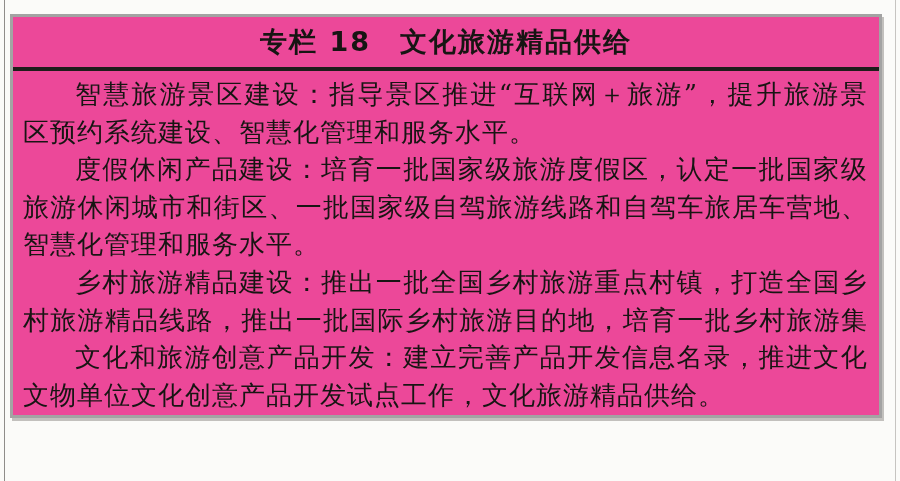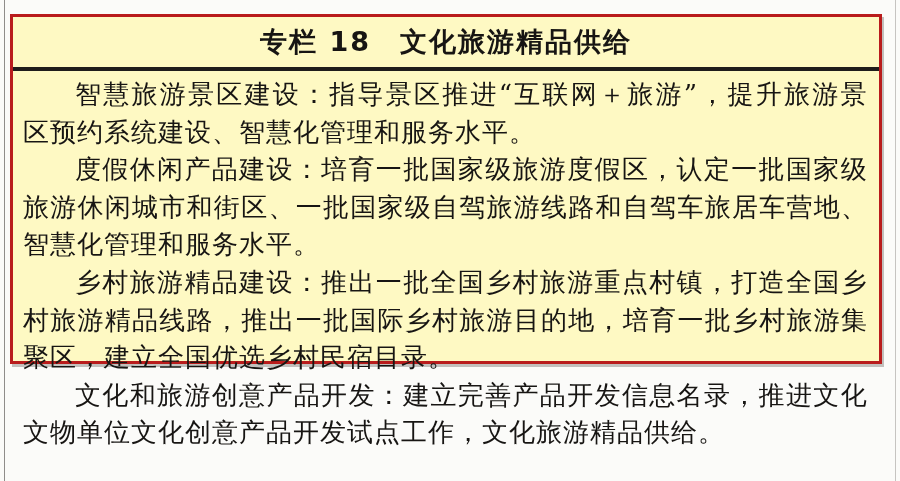--- a/index.html
+++ b/index.html
@@ -20,24 +20,24 @@
     width: 1px;
   }
   .edge-line.left  { left: 4px;  background: #8f8d8a; }
   .edge-line.right { left: 895px; background: #c6c4c1; }
 
   .panel {
     position: absolute;
     left: 10px;
     top: 14px;
     width: 872px;
-    height: 350px;
+    height: 404px;
     box-sizing: border-box;
-    border: 3px solid #b91c1c;
-    background: #fef9c3;
+    border: 3px solid #a3a3a3;
+    background: #ec4899;
     box-shadow: 2px 3px 0 rgba(125, 120, 115, 0.45);
   }
   .panel-title {
     height: 50px;
     box-sizing: content-box;
     border-bottom: 4px solid #1f1d1b;
     display: flex;
     align-items: center;
     justify-content: center;
     font-family: "DejaVu Sans", sans-serif;
@@ -238,21 +238,20 @@
           <span>培</span>
           <span>育</span>
           <span>一</span>
           <span>批</span>
           <span>乡</span>
           <span>村</span>
           <span>旅</span>
           <span>游</span>
           <span>集</span>
         </span>
-      <span class="line">聚区，建立全国优选乡村民宿目录。</span>
     </p>
 
     <p class="para">
       <span class="line fill indent">
           <span>文</span>
           <span>化</span>
           <span>和</span>
           <span>旅</span>
           <span>游</span>
           <span>创</span>

